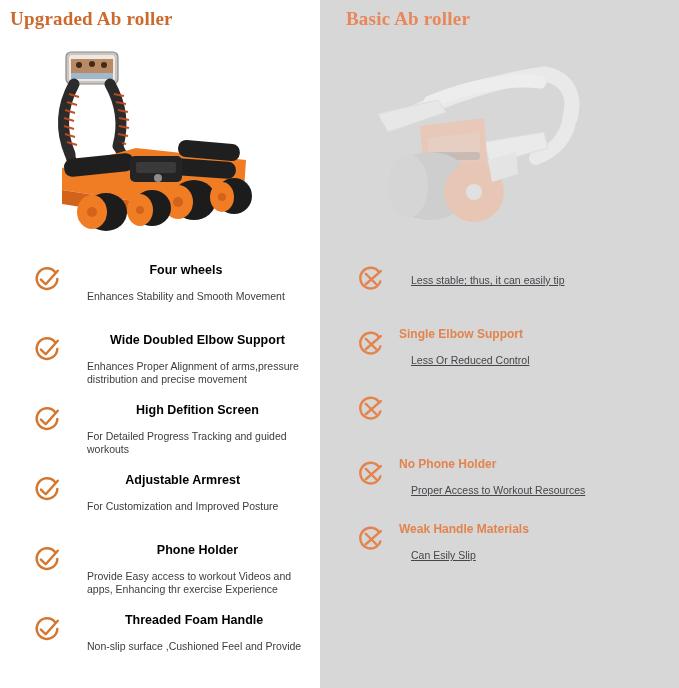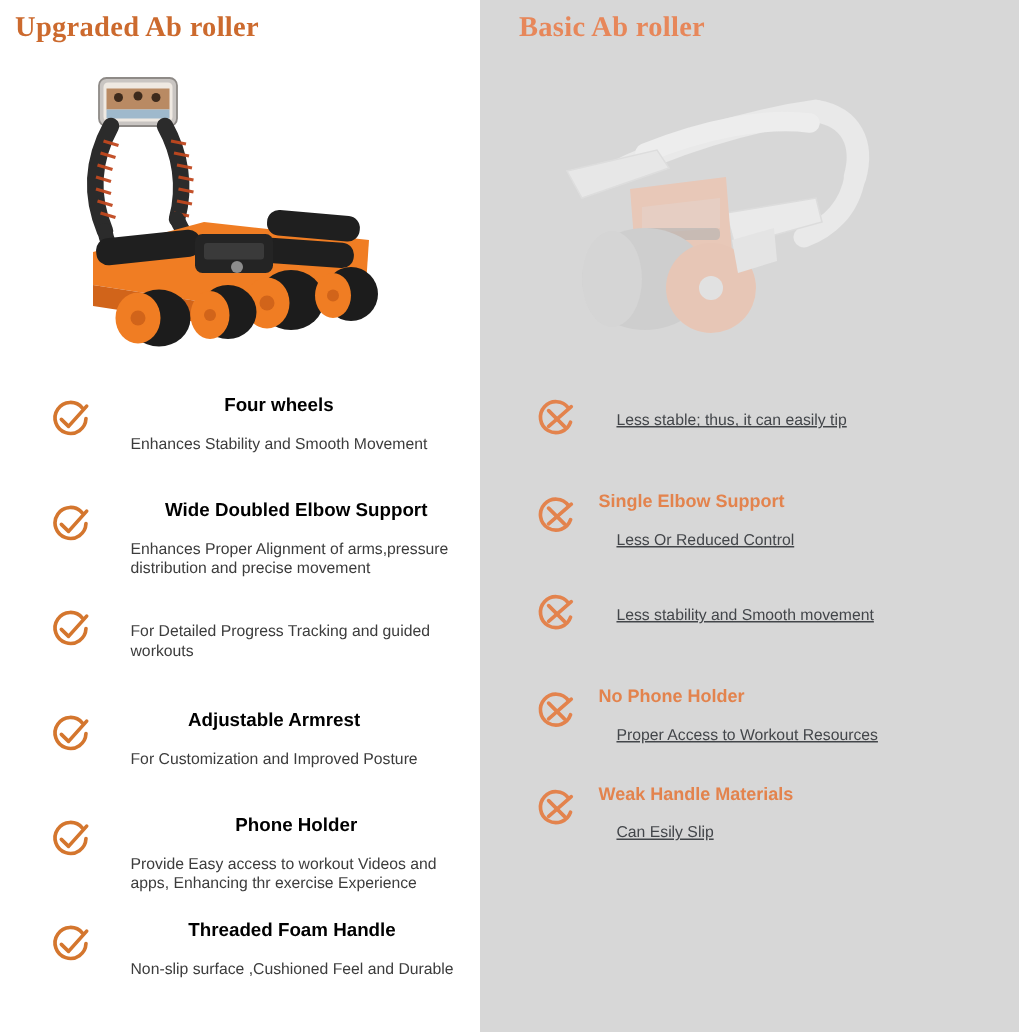--- a/index.html
+++ b/index.html
@@ -232,20 +232,21 @@
       </div>
 
       <div class="feature">
         <span class="icon">
           <svg viewBox="0 0 32 32">
             <path d="M24.5 8.6 A11 11 0 1 0 27 16" fill="none" stroke="#d4762e" stroke-width="2.6" stroke-linecap="round"></path>
             <path d="M9.5 16.6 L14.6 21.6 L27.5 7.2" fill="none" stroke="#d4762e" stroke-width="2.6" stroke-linecap="round" stroke-linejoin="round"></path>
           </svg>
         </span>
         <div class="feature-text">
+          <p class="feature-title">High Defition Screen</p>
           <p class="feature-desc">For Detailed Progress Tracking and guided workouts</p>
         </div>
       </div>
 
       <div class="feature">
         <span class="icon">
           <svg viewBox="0 0 32 32">
             <path d="M24.5 8.6 A11 11 0 1 0 27 16" fill="none" stroke="#d4762e" stroke-width="2.6" stroke-linecap="round"></path>
             <path d="M9.5 16.6 L14.6 21.6 L27.5 7.2" fill="none" stroke="#d4762e" stroke-width="2.6" stroke-linecap="round" stroke-linejoin="round"></path>
           </svg>
@@ -271,21 +272,21 @@
 
       <div class="feature">
         <span class="icon">
           <svg viewBox="0 0 32 32">
             <path d="M24.5 8.6 A11 11 0 1 0 27 16" fill="none" stroke="#d4762e" stroke-width="2.6" stroke-linecap="round"></path>
             <path d="M9.5 16.6 L14.6 21.6 L27.5 7.2" fill="none" stroke="#d4762e" stroke-width="2.6" stroke-linecap="round" stroke-linejoin="round"></path>
           </svg>
         </span>
         <div class="feature-text">
           <p class="feature-title">Threaded Foam Handle</p>
-          <p class="feature-desc">Non-slip surface ,Cushioned Feel and Durable</p>
+          <p class="feature-desc">Non-slip surface ,Cushioned Feel and Provide</p>
         </div>
       </div>
 
     </div>
   </div>
 
   <div class="panel panel-right">
 
     <div class="panel-title">Basic Ab roller</div>
 
@@ -347,21 +348,20 @@
 
       <div class="feature">
         <span class="icon">
           <svg viewBox="0 0 32 32">
             <path d="M24.5 8.6 A11 11 0 1 0 26 18.6" fill="none" stroke="#e3834d" stroke-width="2.6" stroke-linecap="round"></path>
             <path d="M10.4 10.4 L21.6 21.6" fill="none" stroke="#e3834d" stroke-width="2.6" stroke-linecap="round"></path>
             <path d="M10.4 21.6 L26.5 7.6" fill="none" stroke="#e3834d" stroke-width="2.6" stroke-linecap="round"></path>
           </svg>
         </span>
         <div class="feature-text">
-          <p class="feature-desc">Less stability and Smooth movement</p>
         </div>
       </div>
 
       <div class="feature">
         <span class="icon">
           <svg viewBox="0 0 32 32">
             <path d="M24.5 8.6 A11 11 0 1 0 26 18.6" fill="none" stroke="#e3834d" stroke-width="2.6" stroke-linecap="round"></path>
             <path d="M10.4 10.4 L21.6 21.6" fill="none" stroke="#e3834d" stroke-width="2.6" stroke-linecap="round"></path>
             <path d="M10.4 21.6 L26.5 7.6" fill="none" stroke="#e3834d" stroke-width="2.6" stroke-linecap="round"></path>
           </svg>

